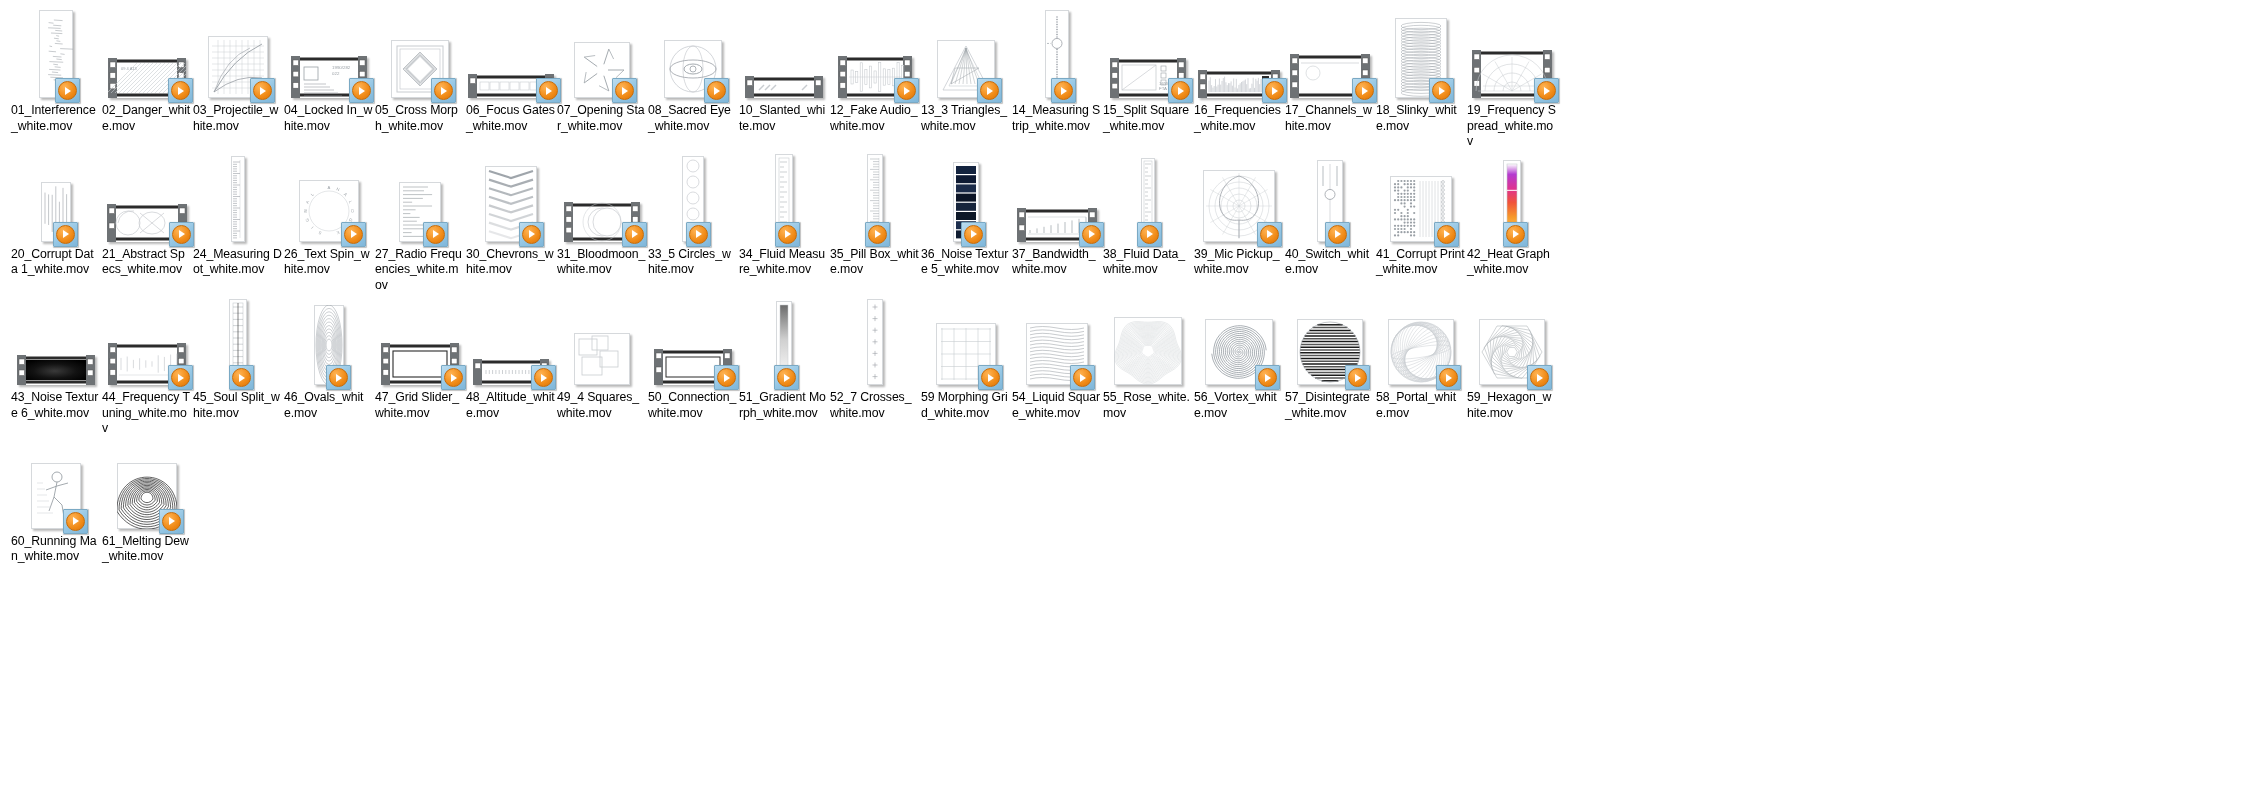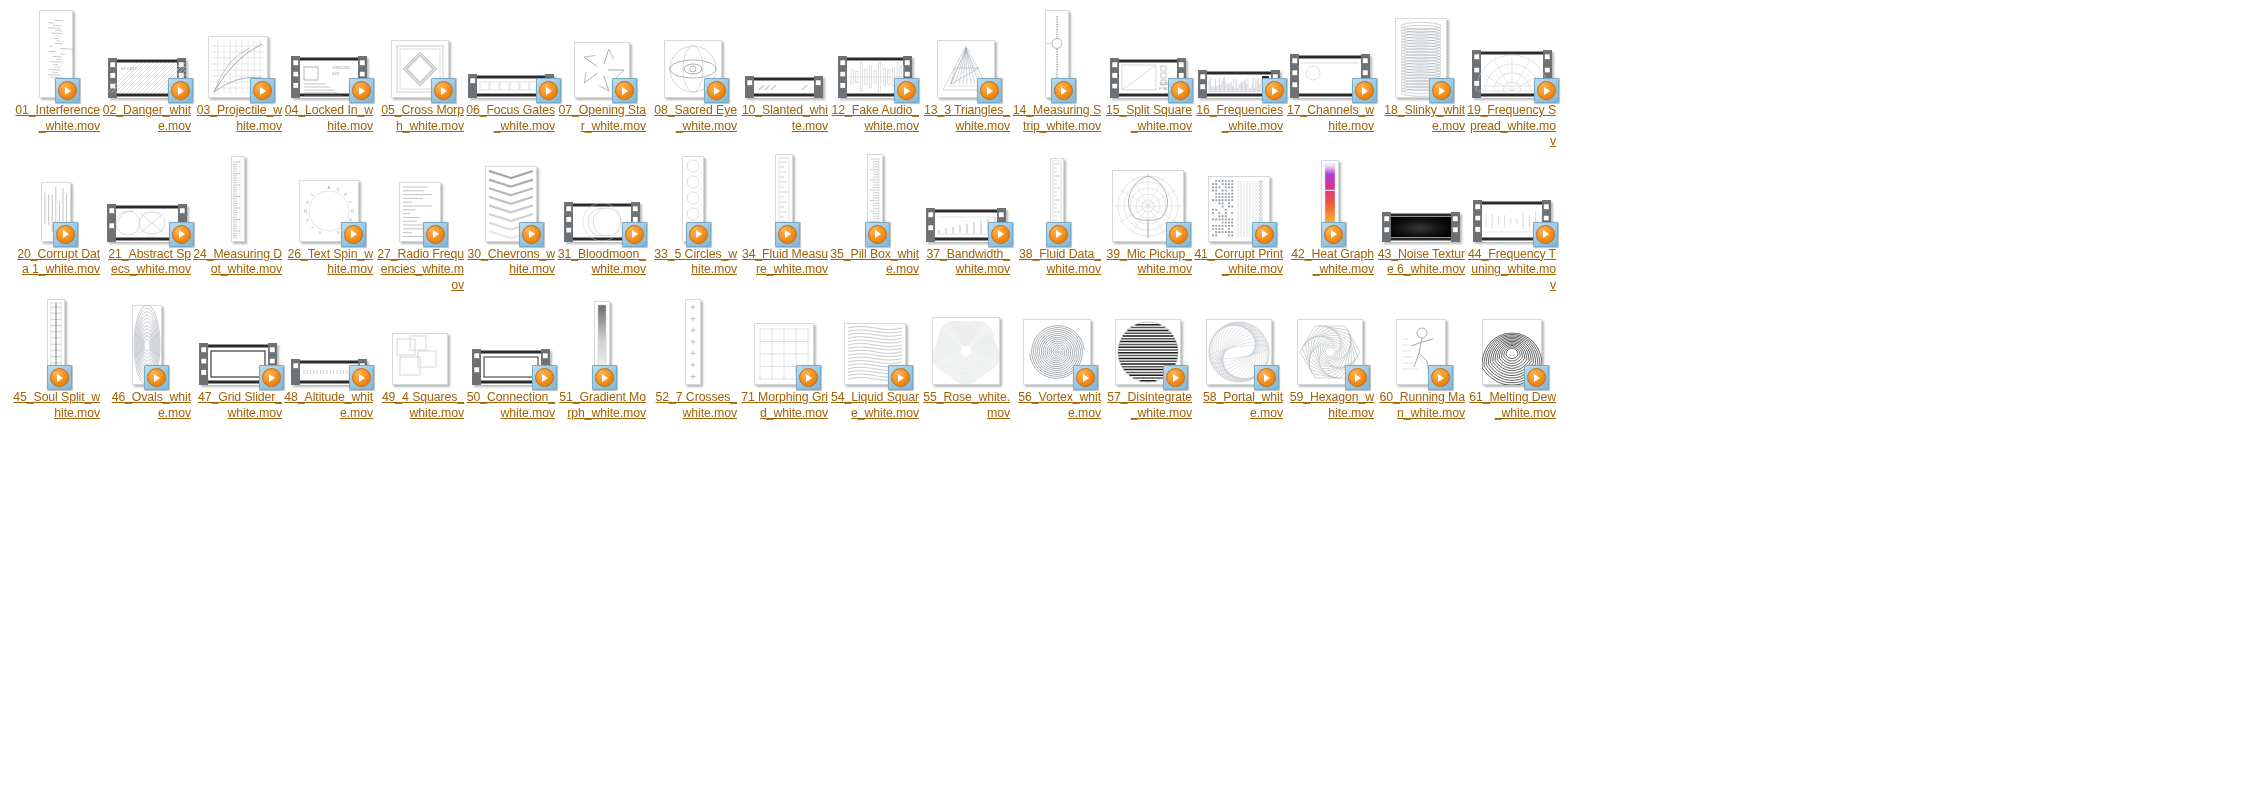--- a/index.html
+++ b/index.html
@@ -65,26 +65,25 @@
     width:0;height:0;
     border-left:6px solid #ffffff;
     border-top:4px solid transparent;
     border-bottom:4px solid transparent;
     margin-left:2px;
   }
   .label{
     margin-top:5px;
     font-size:12.3px;
     line-height:15.5px;
-    color:#a16207;
-    text-align:right;
+    color:#000000;
+    text-align:left;
     width:89px;
     word-break:break-all;
     letter-spacing:-0.1px;
-    text-decoration:underline;
   }
 </style>
 </head>
 <body>
 
 <div id="grid">
     <div class="cell">
       <div class="thumbwrap">
         <div class="thumb">
           <svg width="34" height="88" viewBox="0 0 34 88">
@@ -993,20 +992,43 @@
               <span class="tri"></span>
             </span>
           </div>
         </div>
       </div>
       <div class="label">35_Pill Box_white.mov</div>
     </div>
     <div class="cell">
       <div class="thumbwrap">
         <div class="thumb">
+          <svg width="26" height="80" viewBox="0 0 26 80">
+    <rect x="0.5" y="0.5" width="25" height="79" fill="#fff" stroke="#d6d9dc" stroke-width="1"></rect>
+    <rect x="3" y="4" width="20" height="8" fill="#13233f"></rect>
+            <rect x="3" y="13.2" width="20" height="8" fill="#0e1a33"></rect>
+            <rect x="3" y="22.4" width="20" height="8" fill="#1a2a48"></rect>
+            <rect x="3" y="31.599999999999998" width="20" height="8" fill="#0b1426"></rect>
+            <rect x="3" y="40.8" width="20" height="8" fill="#16243c"></rect>
+            <rect x="3" y="50" width="20" height="8" fill="#0d1828"></rect>
+            <rect x="3" y="59.199999999999996" width="20" height="8" fill="#1c2e4e"></rect>
+            <rect x="3" y="68.39999999999999" width="20" height="8" fill="#101c31"></rect>
+  </svg>
+          <div class="badge">
+            <span class="circ">
+              <span class="tri"></span>
+            </span>
+          </div>
+        </div>
+      </div>
+      <div class="label">36_Noise Texture 5_white.mov</div>
+    </div>
+    <div class="cell">
+      <div class="thumbwrap">
+        <div class="thumb">
           <svg width="80" height="34" viewBox="0 0 80 34">
     <rect x="0" y="0" width="9" height="34" fill="#6e7275"></rect>
     <rect x="71" y="0" width="9" height="34" fill="#6e7275"></rect>
     <rect x="2" y="4" width="5.5" height="5.5" fill="#fff" stroke="#555" stroke-width="0.5"></rect>
             <rect x="72.5" y="4" width="5.5" height="5.5" fill="#fff" stroke="#555" stroke-width="0.5"></rect>
             <rect x="2" y="17" width="5.5" height="5.5" fill="#fff" stroke="#555" stroke-width="0.5"></rect>
             <rect x="72.5" y="17" width="5.5" height="5.5" fill="#fff" stroke="#555" stroke-width="0.5"></rect>
     <rect x="9" y="0" width="62" height="34" fill="#fff"></rect>
     <rect x="9" y="1.5" width="62" height="3" fill="#2b2b2b"></rect>
     <rect x="9" y="29.5" width="62" height="3" fill="#2b2b2b"></rect>
@@ -1095,20 +1117,39 @@
             <line x1="36" y1="50" x2="36" y2="68" stroke="#9aa0a6" stroke-width="0.8"></line>
   </svg>
           <div class="badge">
             <span class="circ">
               <span class="tri"></span>
             </span>
           </div>
         </div>
       </div>
       <div class="label">39_Mic Pickup_white.mov</div>
+    </div>
+    <div class="cell">
+      <div class="thumbwrap">
+        <div class="thumb">
+          <svg width="26" height="82" viewBox="0 0 26 82">
+    <rect x="0.5" y="0.5" width="25" height="81" fill="#fff" stroke="#d6d9dc" stroke-width="1"></rect>
+    <line x1="13" y1="4" x2="13" y2="78" stroke="#c8ccd0" stroke-width="0.7"></line>
+            <line x1="6" y1="6" x2="6" y2="26" stroke="#9aa0a6" stroke-width="0.7"></line>
+            <line x1="20" y1="6" x2="20" y2="26" stroke="#9aa0a6" stroke-width="0.7"></line>
+            <circle cx="13" cy="34.44" r="5" fill="#fff" stroke="#9aa0a6" stroke-width="0.8"></circle>
+  </svg>
+          <div class="badge">
+            <span class="circ">
+              <span class="tri"></span>
+            </span>
+          </div>
+        </div>
+      </div>
+      <div class="label">40_Switch_white.mov</div>
     </div>
     <div class="cell">
       <div class="thumbwrap">
         <div class="thumb">
           <svg width="62" height="66" viewBox="0 0 62 66">
     <rect x="0.5" y="0.5" width="61" height="65" fill="#fff" stroke="#d6d9dc" stroke-width="1"></rect>
     <circle cx="8.2" cy="5" r="1.1" fill="#9aa0a6"></circle>
             <circle cx="11.399999999999999" cy="5" r="1.1" fill="#9aa0a6"></circle>
             <circle cx="14.599999999999998" cy="5" r="1.1" fill="#9aa0a6"></circle>
             <circle cx="17.799999999999997" cy="5" r="1.1" fill="#9aa0a6"></circle>
@@ -1555,21 +1596,21 @@
             <line x1="54" y1="5" x2="54" y2="57" stroke="#c8ccd0" stroke-width="0.6"></line>
             <line x1="5" y1="56" x2="55" y2="56" stroke="#c8ccd0" stroke-width="0.6"></line>
   </svg>
           <div class="badge">
             <span class="circ">
               <span class="tri"></span>
             </span>
           </div>
         </div>
       </div>
-      <div class="label">71 Morphing Grid_white.mov</div>
+      <div class="label">59 Morphing Grid_white.mov</div>
     </div>
     <div class="cell">
       <div class="thumbwrap">
         <div class="thumb">
           <svg width="62" height="62" viewBox="0 0 62 62">
     <rect x="0.5" y="0.5" width="61" height="61" fill="#fff" stroke="#d6d9dc" stroke-width="1"></rect>
     <path d="M4 5 Q15.5 2 31 5 T58 5" fill="none" stroke="#9aa0a6" stroke-width="0.55"></path>
             <path d="M4 8.4 Q15.5 5.4 31 8.4 T58 8.4" fill="none" stroke="#9aa0a6" stroke-width="0.55"></path>
             <path d="M4 11.8 Q15.5 8.8 31 11.8 T58 11.8" fill="none" stroke="#9aa0a6" stroke-width="0.55"></path>
             <path d="M4 15.2 Q15.5 12.2 31 15.2 T58 15.2" fill="none" stroke="#9aa0a6" stroke-width="0.55"></path>

